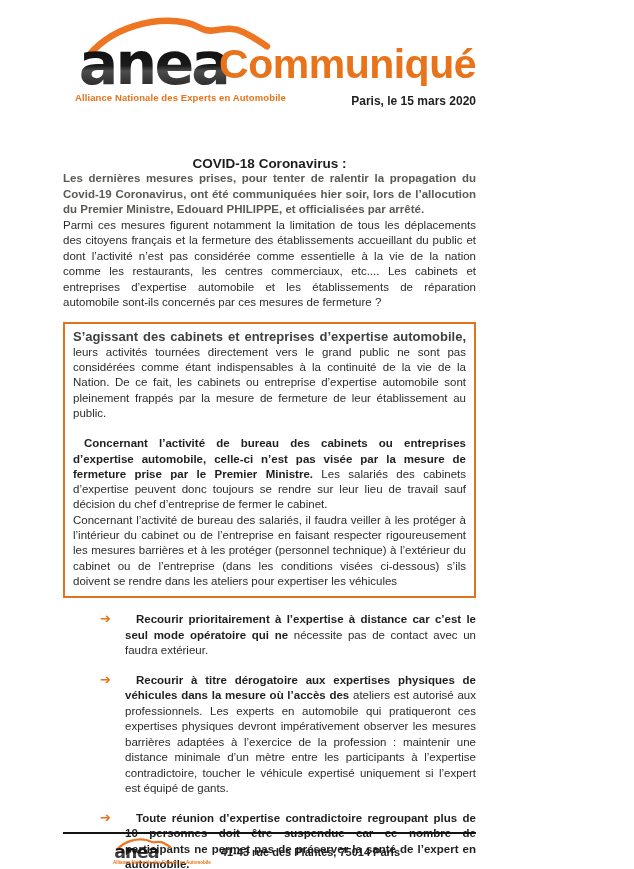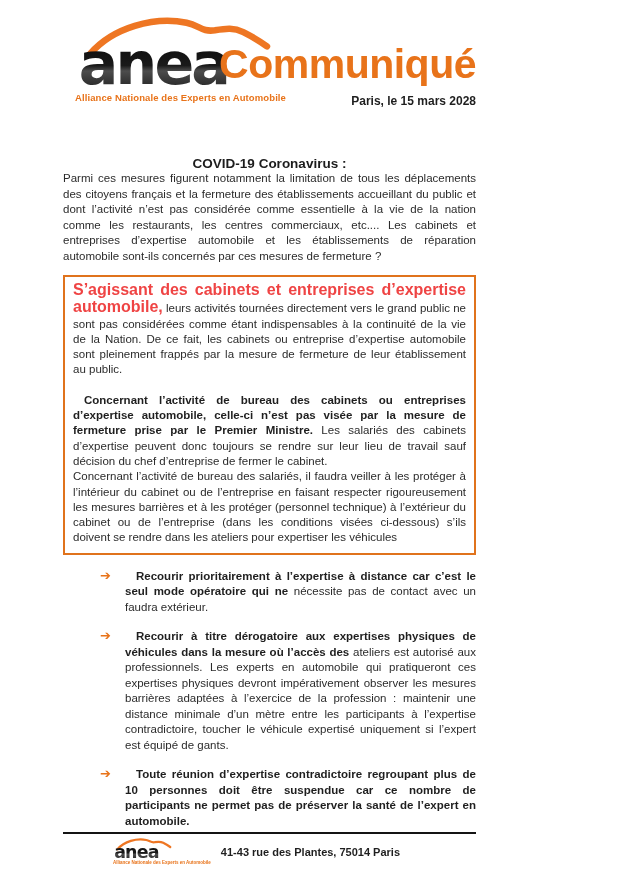--- a/index.html
+++ b/index.html
@@ -33,21 +33,21 @@
   p.body{ text-align:justify;font-size:11.5px;line-height:15.5px;margin:0; }
   .p-lead{margin-top:27px;font-weight:bold;color:#5a5a55;}
   .p-intro{margin-top:15px;color:#2b2b2b;}
   
   .alert-box{
     margin-top:11px;
     border:2px solid #E0731C;
     padding:5px 8px 7px 8px;
   }
   .alert-box p{ text-align:justify;font-size:11.5px;line-height:15.3px;margin:0;color:#2b2b2b; }
-  .box-lead-bold{font-weight:bold;font-size:16px;color:#ef4444;}
+  .box-lead-bold{font-weight:bold;font-size:13px;color:#404040;}
   .bold{font-weight:bold;color:#1f1f1f;margin-left:11px;}
   .box-spacer{height:15px;}
   
   .appeal-intro{margin-top:13px;color:#2b2b2b;}
   ul.arrow-list{list-style:none;margin:0;padding:0;}
   ul.arrow-list li{
     position:relative;margin-top:14px;padding-left:62px;
     text-align:justify;font-size:11.5px;line-height:15.5px;color:#2b2b2b;
   }
   .arrow-glyph{
@@ -80,30 +80,31 @@
             <stop offset="1" stop-color="#101010"></stop>
           </linearGradient>
         </defs>
         <path d="M16 42 C40 14 84 2 118 9 C132 12 134 19 148 17 C160 15 168 14 178 19 C188 24 196 29 203 34" stroke="#EE7623" stroke-width="7" fill="none" stroke-linecap="round"></path>
         <text x="4" y="74" font-family="'DejaVu Sans',sans-serif" font-size="62" font-weight="bold" letter-spacing="-3" fill="url(#lg1)">anea</text>
       </svg>
       <div class="logo-tagline">Alliance Nationale des Experts en Automobile</div>
     </div>
     <div class="header-right">
       <div class="doc-type">Communiqué</div>
-      <div class="dateline">Paris, le 15 mars 2028</div>
+      <div class="dateline">Paris, le 15 mars 2020</div>
     </div>
   </div>
 
   <div class="content">
 
     <div class="title">
-      <div class="t1">COVID-19 Coronavirus :</div>
+      <div class="t1">COVID-18 Coronavirus :</div>
     </div>
 
+    <p class="body p-lead">Les dernières mesures prises, pour tenter de ralentir la propagation du Covid-19 Coronavirus, ont été communiquées hier soir, lors de l’allocution du Premier Ministre, Edouard PHILIPPE, et officialisées par arrêté.</p>
     <p class="body p-intro">Parmi ces mesures figurent notamment la limitation de tous les déplacements des citoyens français et la fermeture des établissements accueillant du public et dont l’activité n’est pas considérée comme essentielle à la vie de la nation comme les restaurants, les centres commerciaux, etc....  Les cabinets et entreprises d’expertise automobile et les établissements de réparation automobile sont-ils concernés par ces mesures de fermeture ?</p>
 
     <div class="alert-box">
       <p><span class="box-lead-bold">S’agissant des cabinets et entreprises d’expertise automobile,</span><span> leurs activités tournées directement vers le grand public ne sont pas considérées comme étant indispensables à la continuité de la vie de la Nation. De ce fait, les cabinets ou entreprise d’expertise automobile sont pleinement frappés par la mesure de fermeture de leur établissement au public.</span></p>
       <div class="box-spacer"></div>
       <p><span class="bold">Concernant l’activité de bureau des cabinets ou entreprises d’expertise automobile, celle-ci n’est pas visée par la mesure de fermeture prise par le Premier Ministre.</span><span> Les salariés des cabinets d’expertise peuvent donc toujours se rendre sur leur lieu de travail sauf décision du chef d’entreprise de fermer le cabinet.</span></p>
       <p>Concernant l’activité de bureau des salariés, il faudra veiller à les protéger à l’intérieur du cabinet ou de l’entreprise en faisant respecter rigoureusement les mesures barrières et à les protéger (personnel technique) à l’extérieur du cabinet ou de l’entreprise (dans les conditions visées ci-dessous) s’ils doivent se rendre dans les ateliers pour expertiser les véhicules</p>
     </div>
 
 

